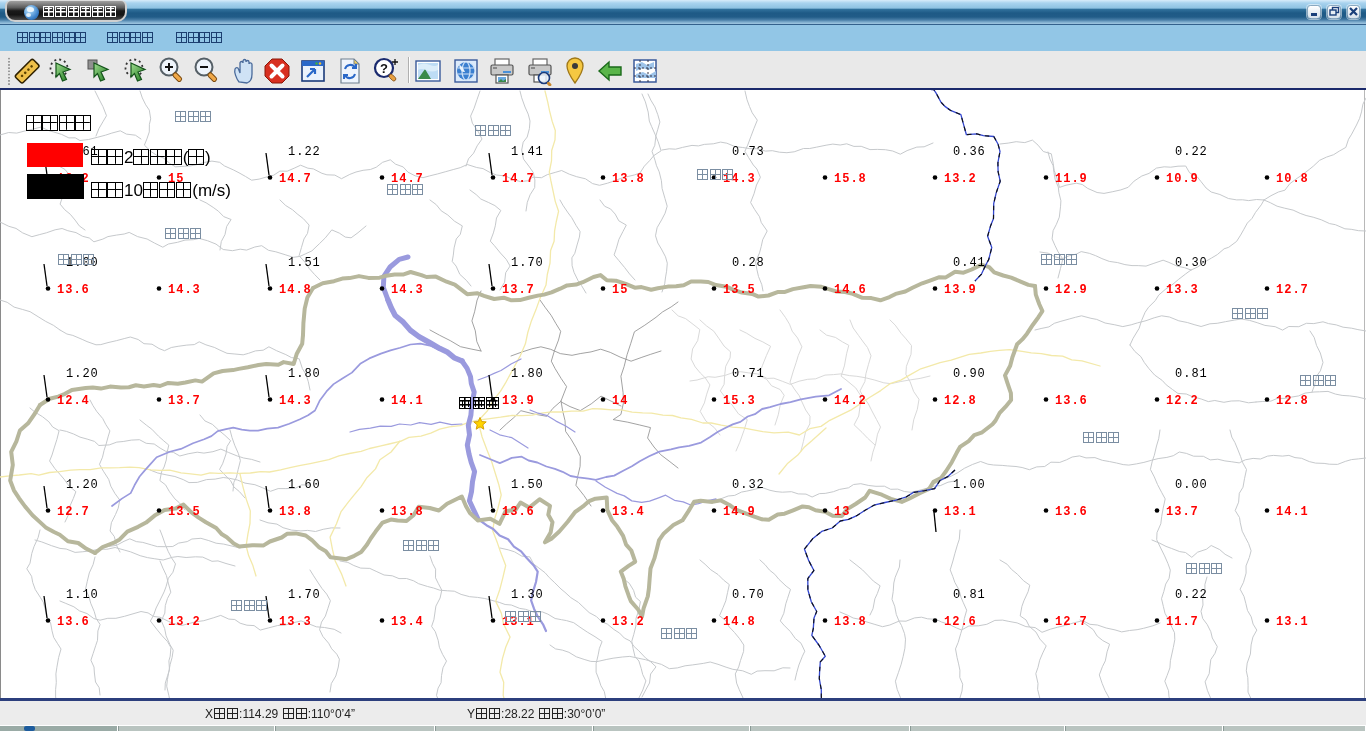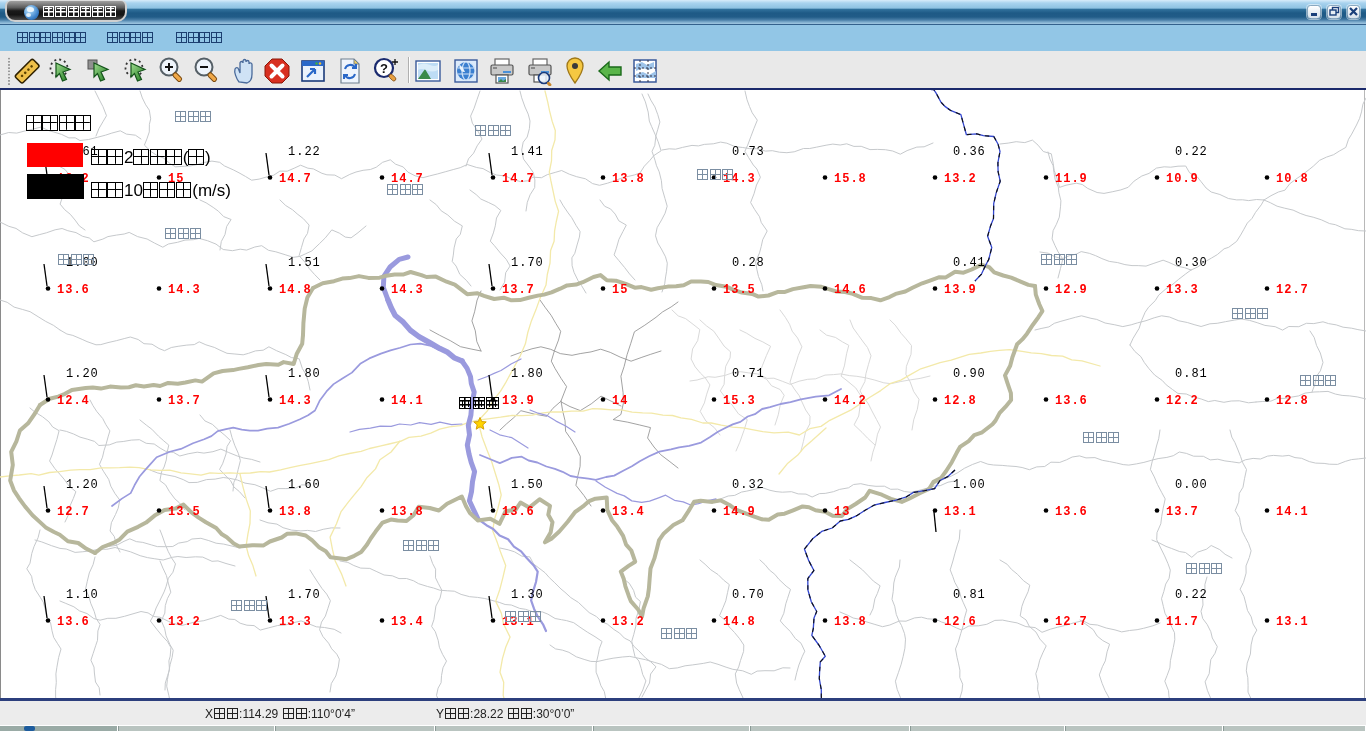--- a/index.html
+++ b/index.html
@@ -43,21 +43,21 @@
 
 .legend{left:26px;top:108px}
 .lt{position:absolute;font-size:17px;color:#000}
 .redbox{position:absolute;left:1px;top:35px;width:56px;height:24px;background:#f00}
 .blackbox{position:absolute;left:1px;top:66px;width:57px;height:25px;background:#000}
 
 .cs{position:absolute;left:459px;top:396px;font-size:13px;color:#000}
 
 .statusline{left:0;top:698px;width:1366px;height:3px;background:#2c3f7d}
 .status{left:0;top:701px;width:1366px;height:23.5px;background:#ececec;font-size:12px;color:#222}
-.s1{position:absolute;left:205px;top:6px}.s2{position:absolute;left:436px;top:6px}
+.s1{position:absolute;left:205px;top:6px}.s2{position:absolute;left:467px;top:6px}
 .status .g{margin:0 1px}
 .taskbar{left:0;top:724.5px;width:1366px;height:6.5px;background:#b9c4c0;border-top:1px solid #fff}
 .tseg{position:absolute;top:0;height:6.5px;border-left:1px solid #8a9a96;border-right:1px solid #fff}
 .tico{position:absolute;left:24px;top:0.5px;width:11px;height:5px;border-radius:2px;background:#1d5c9d}
 .sep{position:absolute;left:408px;top:6px;width:1px;height:26px;background:#b0b0b0;box-shadow:1px 0 0 #fff}
 .grip{position:absolute;left:8px;top:6px;width:2px;height:28px;background-image:radial-gradient(circle,#9a9a9a 0.9px,transparent 1.1px);background-size:2px 3.2px}
 .ic{position:absolute;top:5px}
 </style></head><body>
 <div id="app">
 

